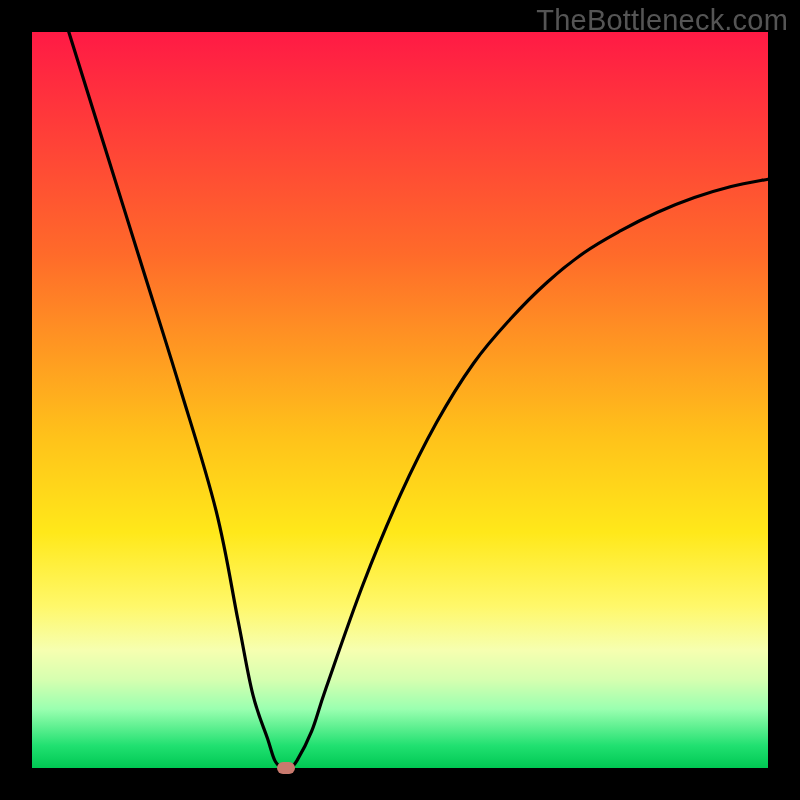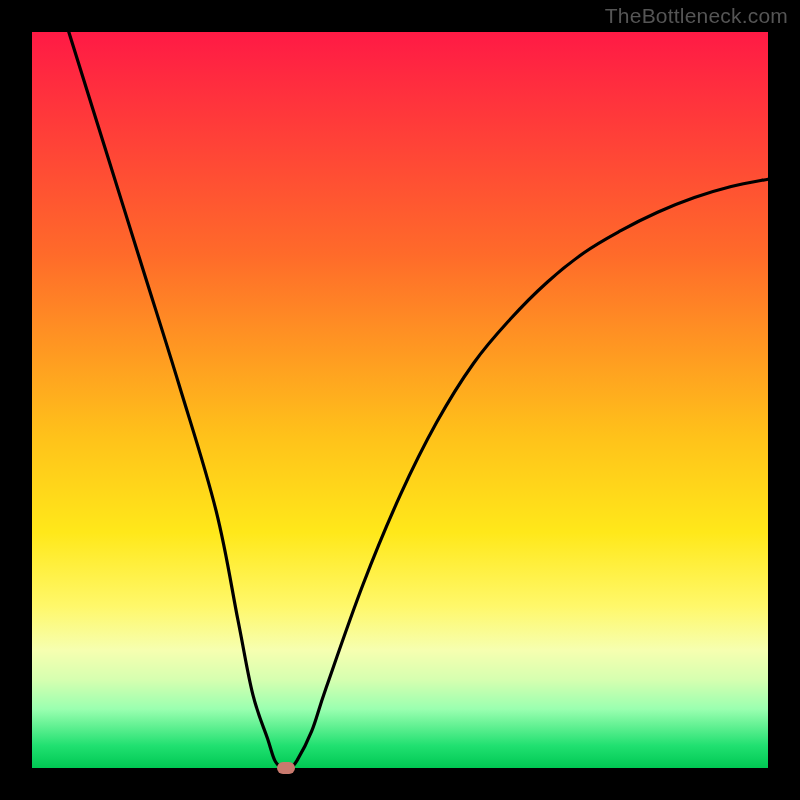--- a/index.html
+++ b/index.html
@@ -38,21 +38,21 @@
       #9affb0 92%,
       #20e070 97%,
       #00c853 100%
     );
   }
   .watermark {
     position: absolute;
     top: 4px;
     right: 12px;
     color: #555;
-    font-size: 21px;
+    font-size: 29px;
     font-weight: 500;
     letter-spacing: 0.2px;
     z-index: 10;
     user-select: none;
   }
   svg.curve {
     position: absolute;
     top: 0;
     left: 0;
     width: 736px;

